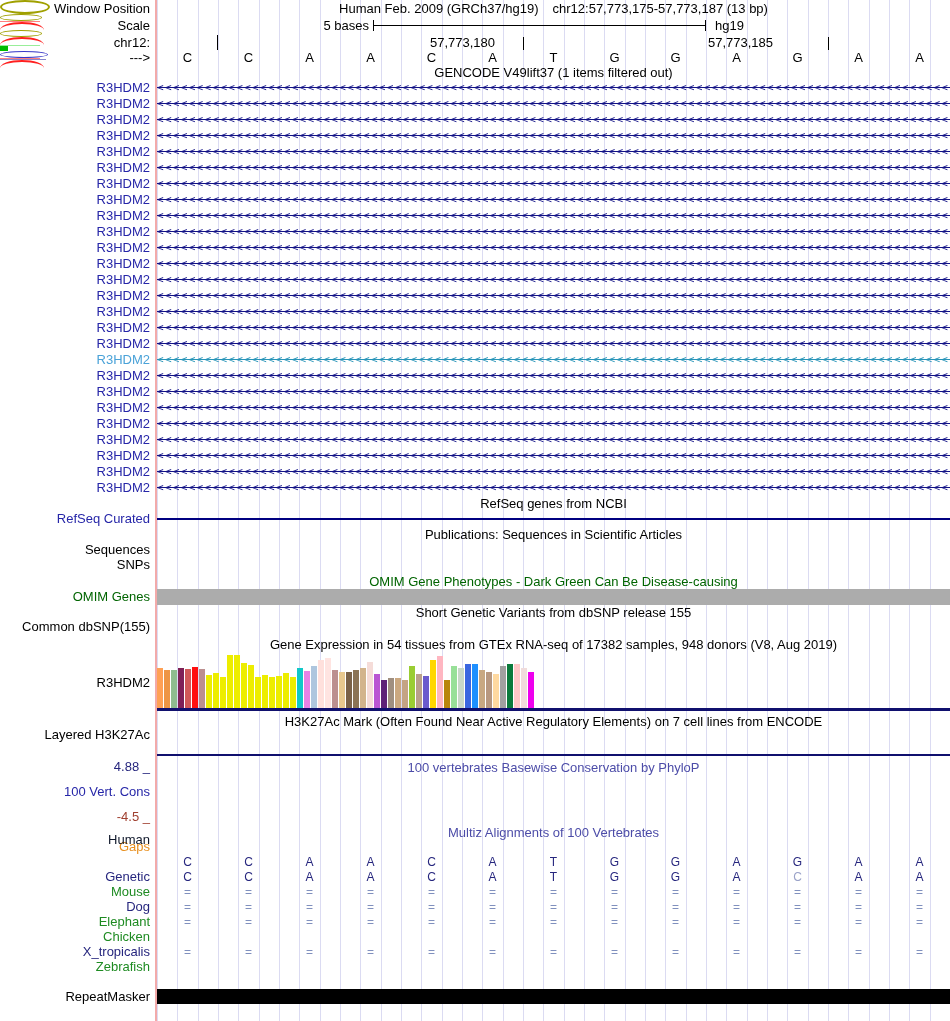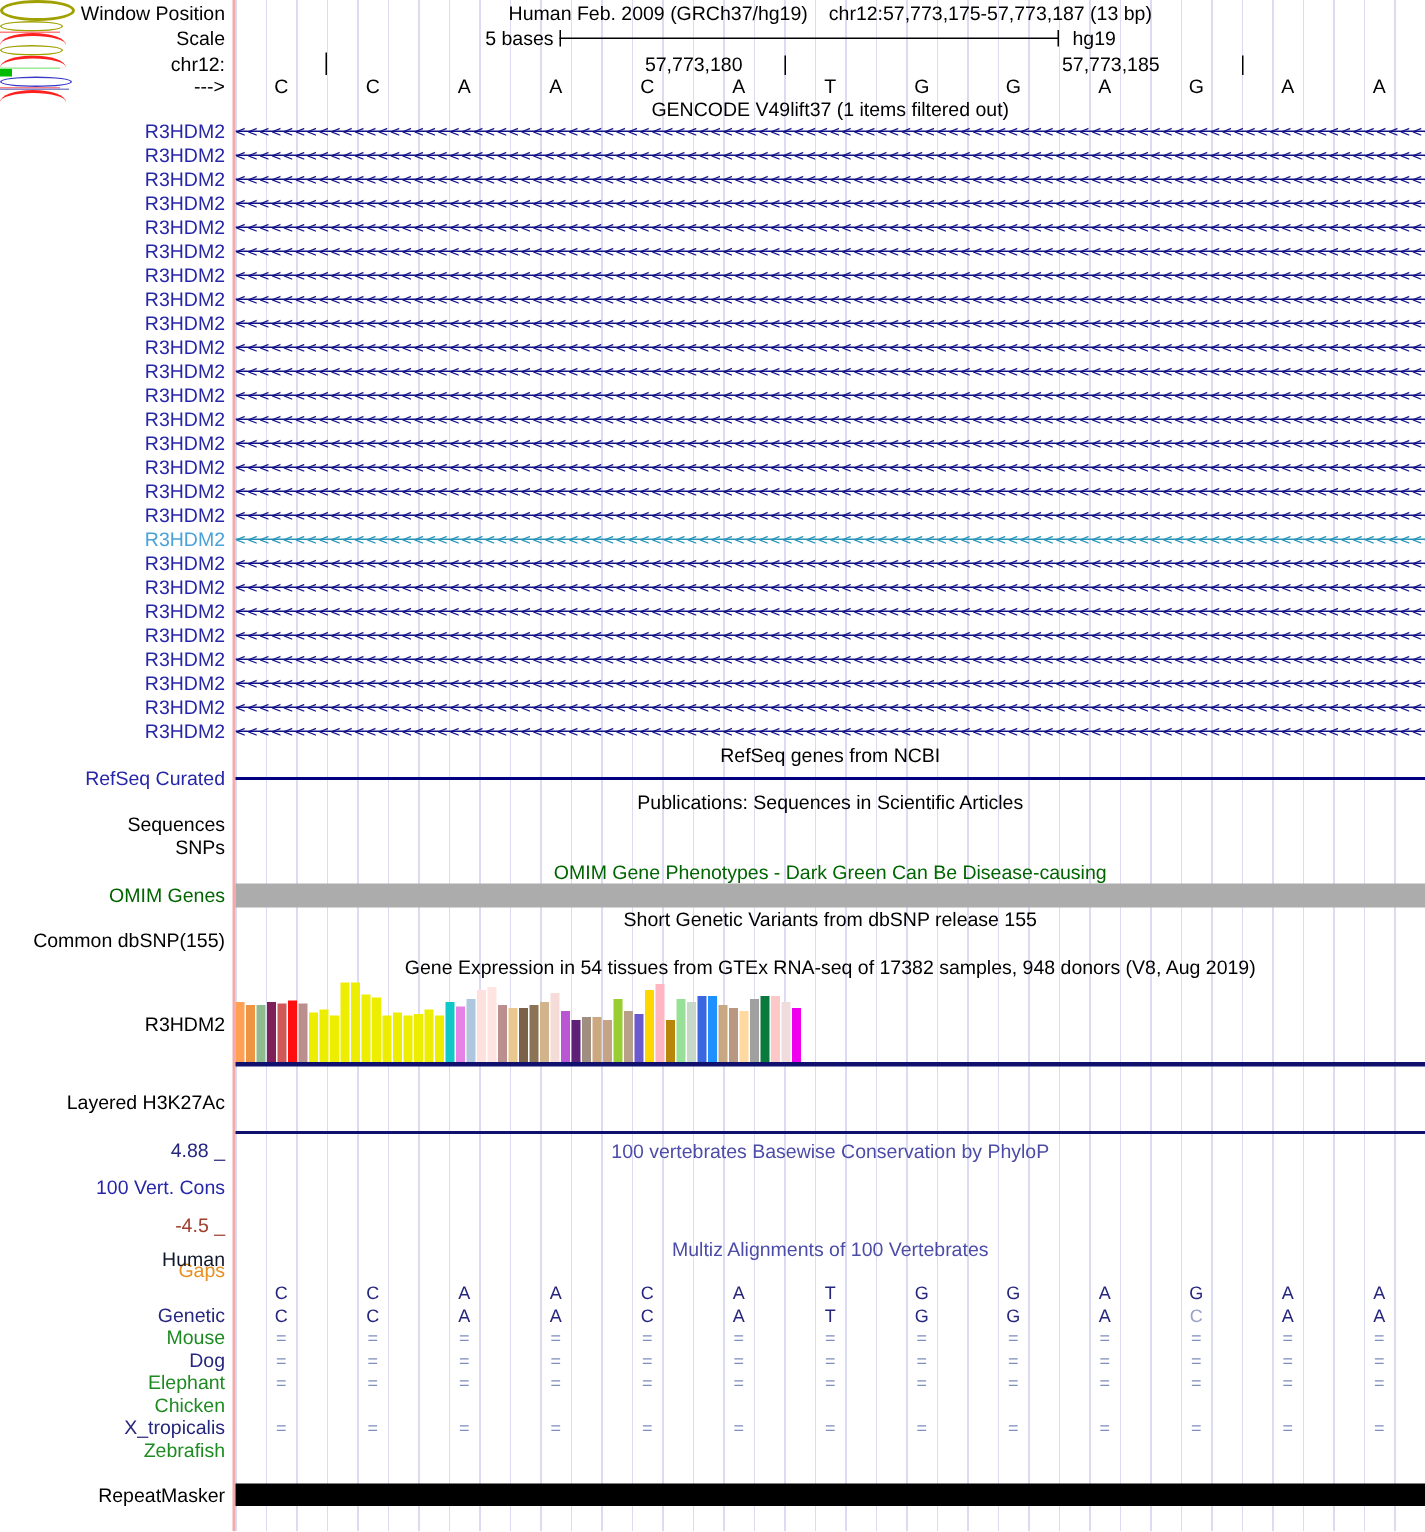--- a/index.html
+++ b/index.html
@@ -52,20 +52,21 @@
   <div class="tick" style="left:828px;top:37px;height:13px"></div>
 
   <div class="lbl" style="top:51px">---&gt;</div>
 
   <div class="title" style="top:66px">GENCODE V49lift37 (1 items filtered out)</div>
   <div class="title" style="top:528px">Publications: Sequences in Scientific Articles</div>
   <div class="title" style="top:497px">RefSeq genes from NCBI</div>
   <div class="title" style="top:575px;color:#006400">OMIM Gene Phenotypes - Dark Green Can Be Disease-causing</div>
   <div class="title" style="top:606px">Short Genetic Variants from dbSNP release 155</div>
   <div class="title" style="top:638px">Gene Expression in 54 tissues from GTEx RNA-seq of 17382 samples, 948 donors (V8, Aug 2019)</div>
+  <div class="title" style="top:715px">H3K27Ac Mark (Often Found Near Active Regulatory Elements) on 7 cell lines from ENCODE</div>
   <div class="title" style="top:761px;color:#4C4CA8">100 vertebrates Basewise Conservation by PhyloP</div>
   <div class="title" style="top:826px;color:#4C4CA8">Multiz Alignments of 100 Vertebrates</div>
 
   <div class="lbl" style="top:512px;color:#2626A8">RefSeq Curated</div>
   <div class="lbl" style="top:543px">Sequences</div>
   <div class="lbl" style="top:558px">SNPs</div>
   <div class="lbl" style="top:590px;color:#006400">OMIM Genes</div>
   <div class="lbl" style="top:620px">Common dbSNP(155)</div>
   <div class="lbl" style="top:676px">R3HDM2</div>
   <div class="lbl" style="top:728px">Layered H3K27Ac</div>

